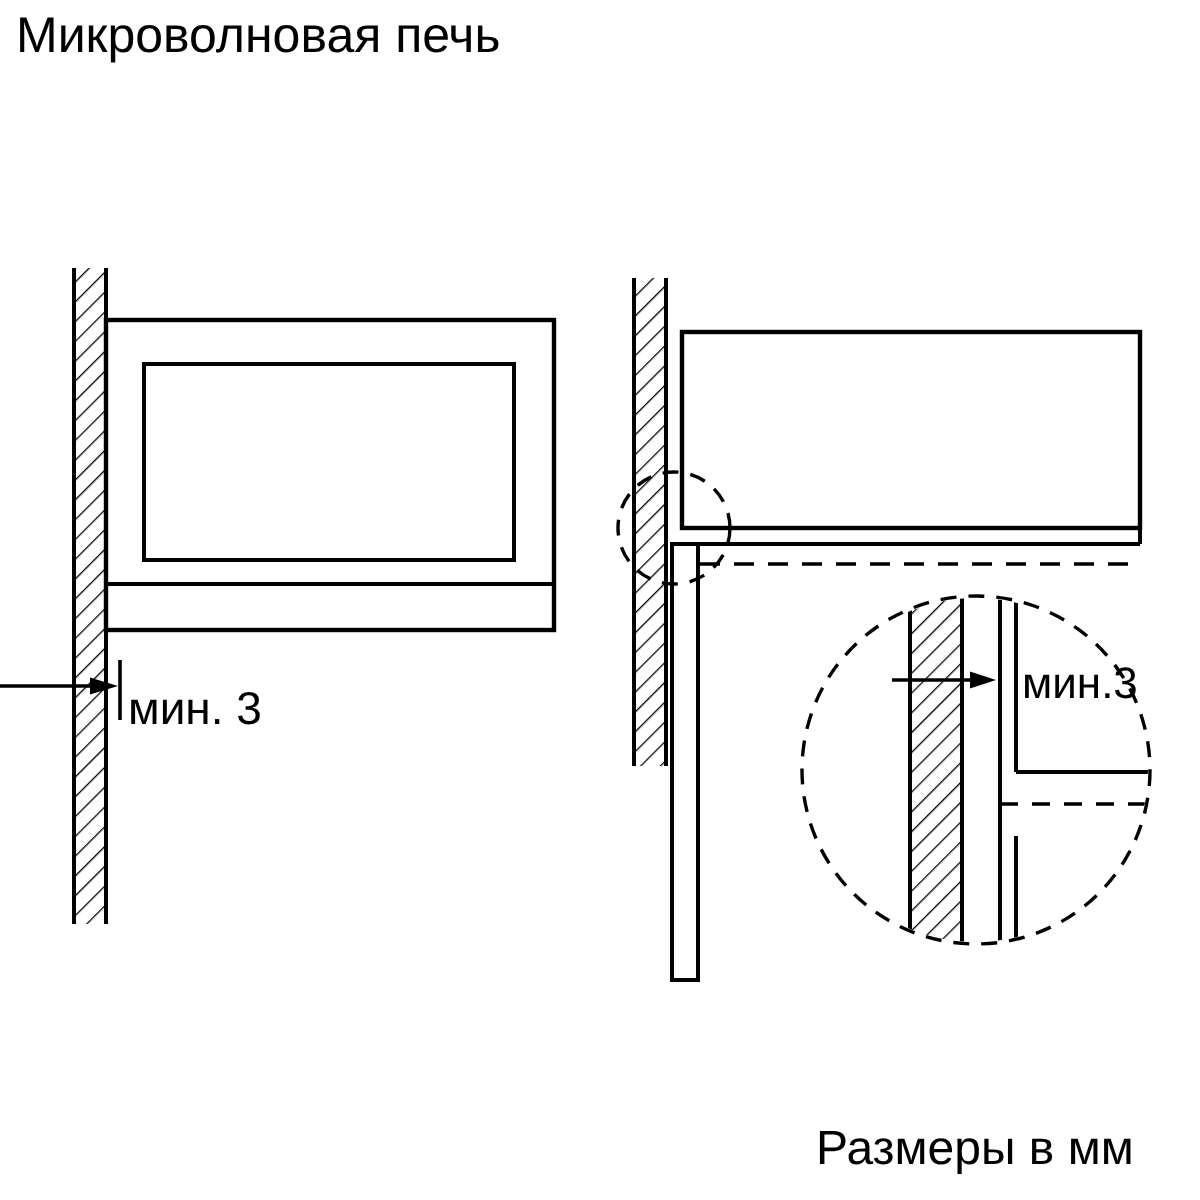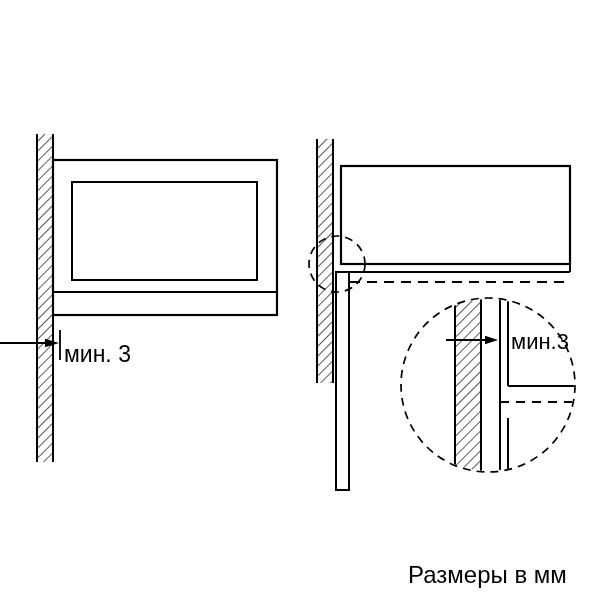--- a/index.html
+++ b/index.html
@@ -12,20 +12,21 @@
   .footer-note { position:absolute; left:408px; top:561px; font-size:24px; }
   svg.drawing { position:absolute; left:0; top:0; }
   svg text { font-family:"Liberation Sans", sans-serif; fill:#000; }
 </style>
 </head>
 <body>
 
 <div class="page">
 
   <div class="title">
+    <div>Микроволновая печь</div>
   </div>
 
   <svg class="drawing" width="600" height="600" viewBox="0 0 600 600">
     <defs>
       <pattern id="hatch" patternUnits="userSpaceOnUse" width="7" height="7" patternTransform="rotate(45)">
         <line x1="0" y1="0" x2="0" y2="7" stroke="#000" stroke-width="1.3"></line>
       </pattern>
       <clipPath id="detailClip">
         <circle cx="488" cy="385" r="86"></circle>
       </clipPath>

